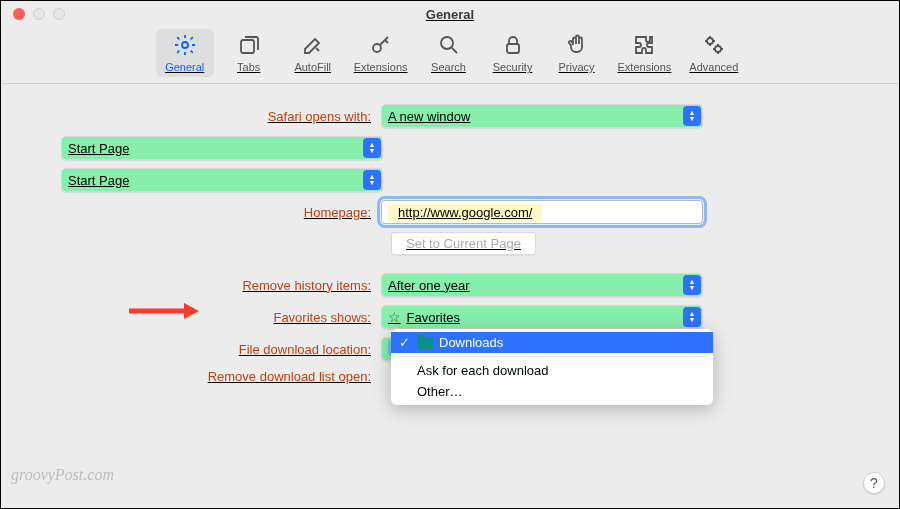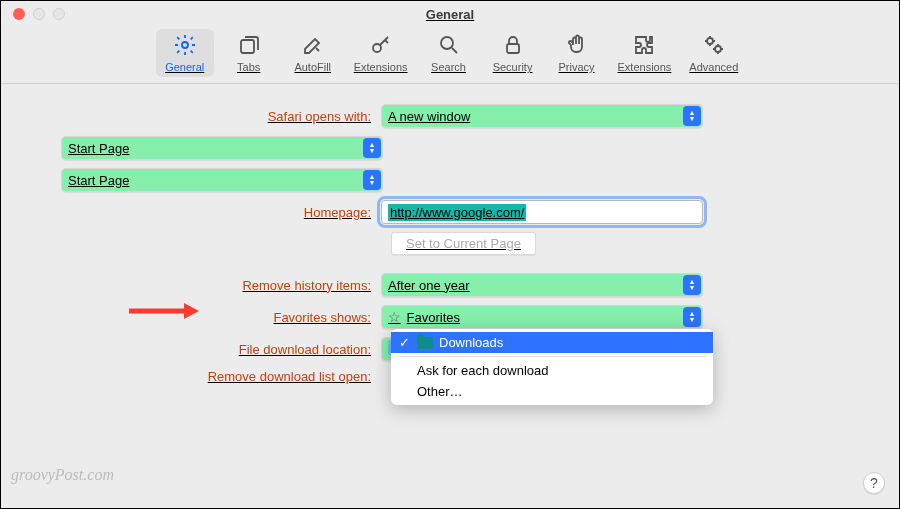--- a/index.html
+++ b/index.html
@@ -123,22 +123,22 @@
     border: 1px solid #b8b8b8;
     border-radius: 4px;
     padding: 0 6px;
     font-size: 13px;
     display: flex;
     align-items: center;
     outline: 3px solid #8fb7f5;
     outline-offset: 1px;
   }
   .text-input .highlight {
-    background: #14b8a6;
-    padding: 1px 2px;
+    background: #fef9c3;
+    padding: 1px 10px;
   }
   .button-row {
     display: flex;
     padding-left: 330px;
     margin-top: 2px;
     margin-bottom: 18px;
   }
   .mac-button {
     background: #fff;
     border: 1px solid #d9d9d9;

